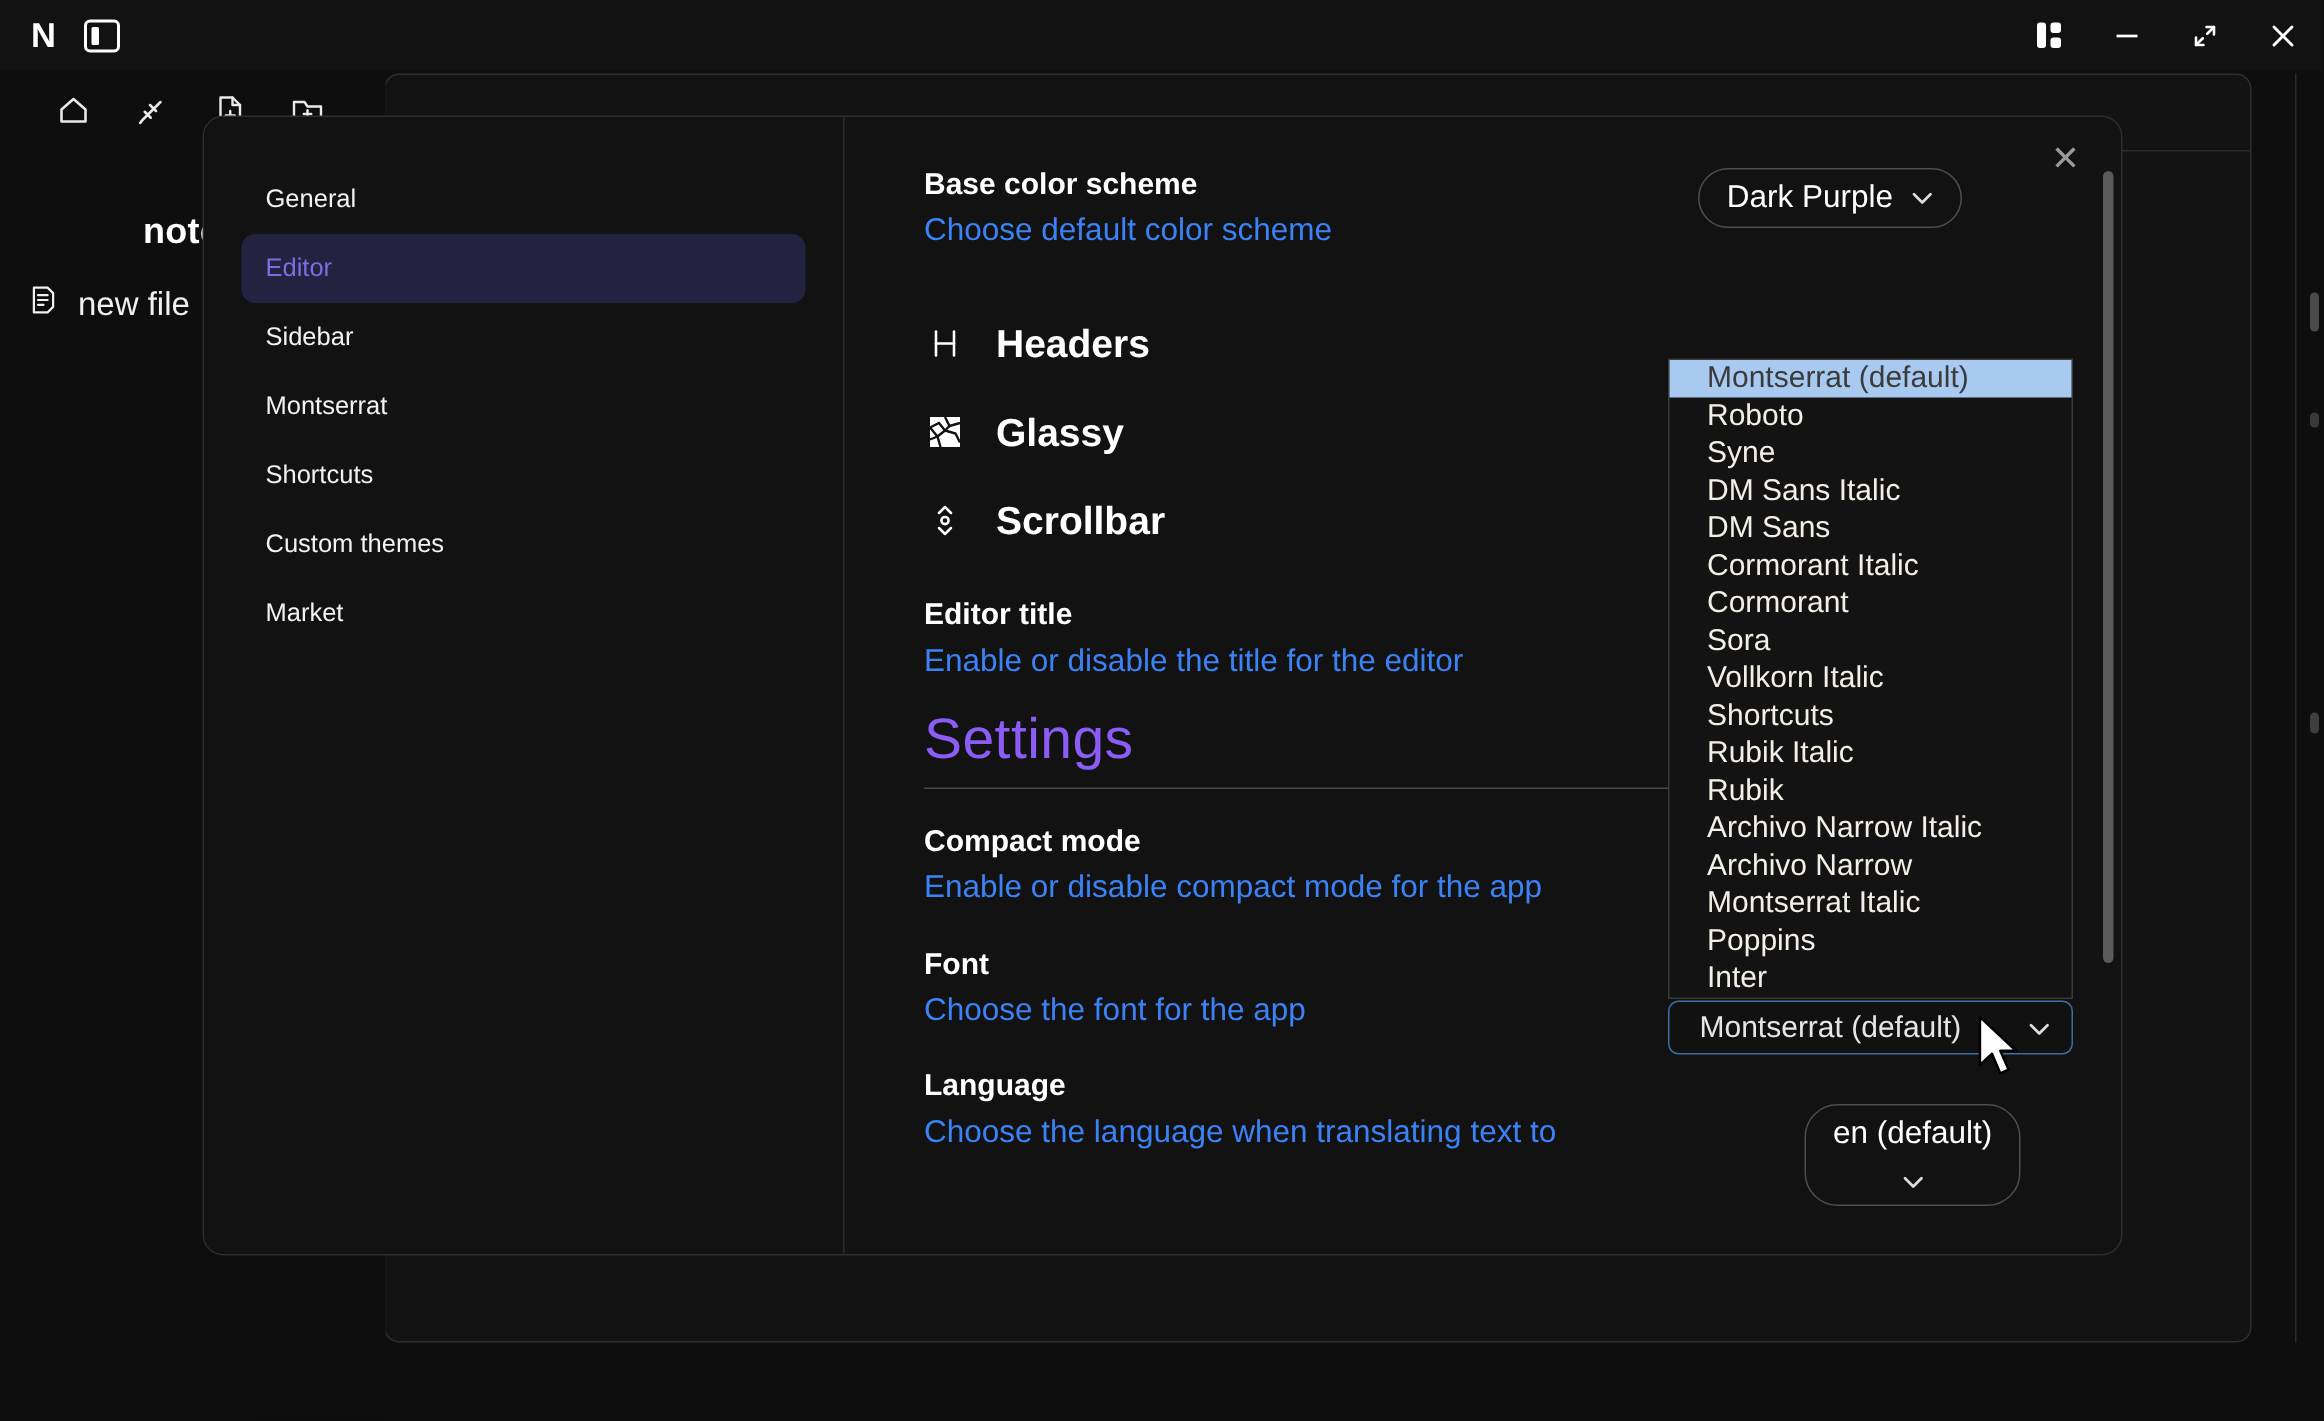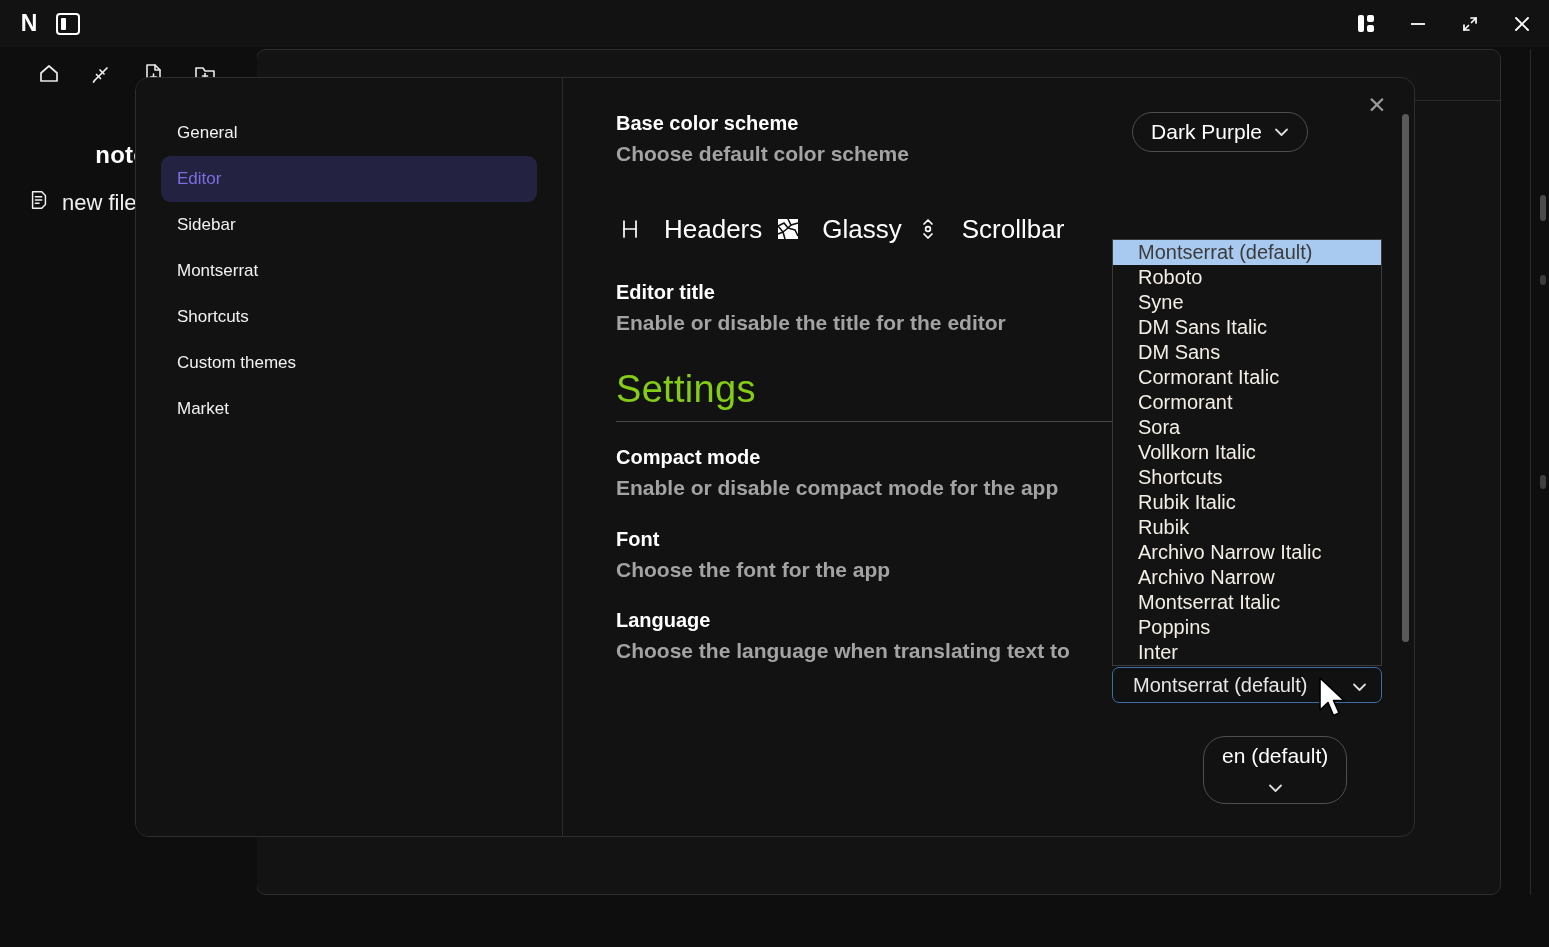--- a/index.html
+++ b/index.html
@@ -54,21 +54,21 @@
   .rail-tools {
     height: 54px; display: flex; align-items: center; gap: 26px; padding-left: 36px;
   }
   .tool { width: 26px; height: 26px; color: #e8e8e8; cursor: pointer;
           display: flex; align-items: center; justify-content: center; }
   .brand {
     margin-top: 40px; text-align: center; color: #ffffff;
     font-size: 24px; font-weight: 700; letter-spacing: .2px;
   }
   .newfile {
-    margin-top: 20px; padding-left: 28px;
+    margin-top: 20px; padding-left: 18px;
     display: flex; align-items: center; gap: 12px;
     color: #f0f0f0; font-size: 22px; cursor: pointer;
   }
 
   
   .editor-pane {
     position: absolute; left: 256px; top: 49px; width: 1245px; height: 846px;
     border: 1px solid #2f2f2f; border-radius: 10px; background: #131313;
   }
   .editor-toolbar-line {
@@ -122,42 +122,42 @@
     position: absolute; right: 22px; top: 12px; width: 30px; height: 30px;
     display: flex; align-items: center; justify-content: center;
     color: #9a9a9a; font-size: 23px; cursor: pointer; line-height: 1;
   }
 
   .row {
     display: flex; align-items: flex-start; justify-content: space-between;
     gap: 28px;
   }
   .row-text .r-title { color: #ffffff; font-size: 20px; font-weight: 700; line-height: 1.5; }
-  .row-text .r-sub   { color: #a3a3a3; font-size: 21px; line-height: 1.5; font-weight: 700; }
+  .row-text .r-sub   { color: #3b82f6; font-size: 21px; line-height: 1.5; font-weight: 400; }
 
   .select-pill {
     display: inline-flex; align-items: center; gap: 12px;
     border: 1px solid #4e4e4e; border-radius: 22px;
     padding: 7px 18px; color: #ffffff; font-size: 21px;
     background: transparent; cursor: pointer; white-space: nowrap;
   }
   .chev { font-size: 14px; color: #dcdcdc; }
 
-  .feature-list { margin-top: 44px; display: flex; flex-direction: row; gap: 12px; }
+  .feature-list { margin-top: 44px; display: flex; flex-direction: column; gap: 28px; font-weight: bold; }
   .feature {
     display: flex; align-items: center; gap: 20px;
     color: #ffffff; font-size: 26px; cursor: pointer;
   }
   .feat-ico { width: 28px; height: 28px; display: flex; align-items: center; justify-content: center; }
 
   .editor-title-block { margin-top: 32px; }
 
   .settings-h {
-    margin-top: 30px;
-    color: #84cc16; font-size: 38px; font-weight: 400; letter-spacing: .3px;
+    margin-top: 16px;
+    color: #8b5cf6; font-size: 38px; font-weight: 400; letter-spacing: .3px;
   }
   .hr { height: 1px; background: #4a4a4a; margin-top: 10px; }
 
   .srow { margin-top: 20px; }
   .srow .r-title { font-size: 20px; }
 
   
   .modal-scroll {
     position: absolute; right: 5px; top: 36px; width: 7px; height: 528px;
     background: #5a5a5a; border-radius: 4px;

